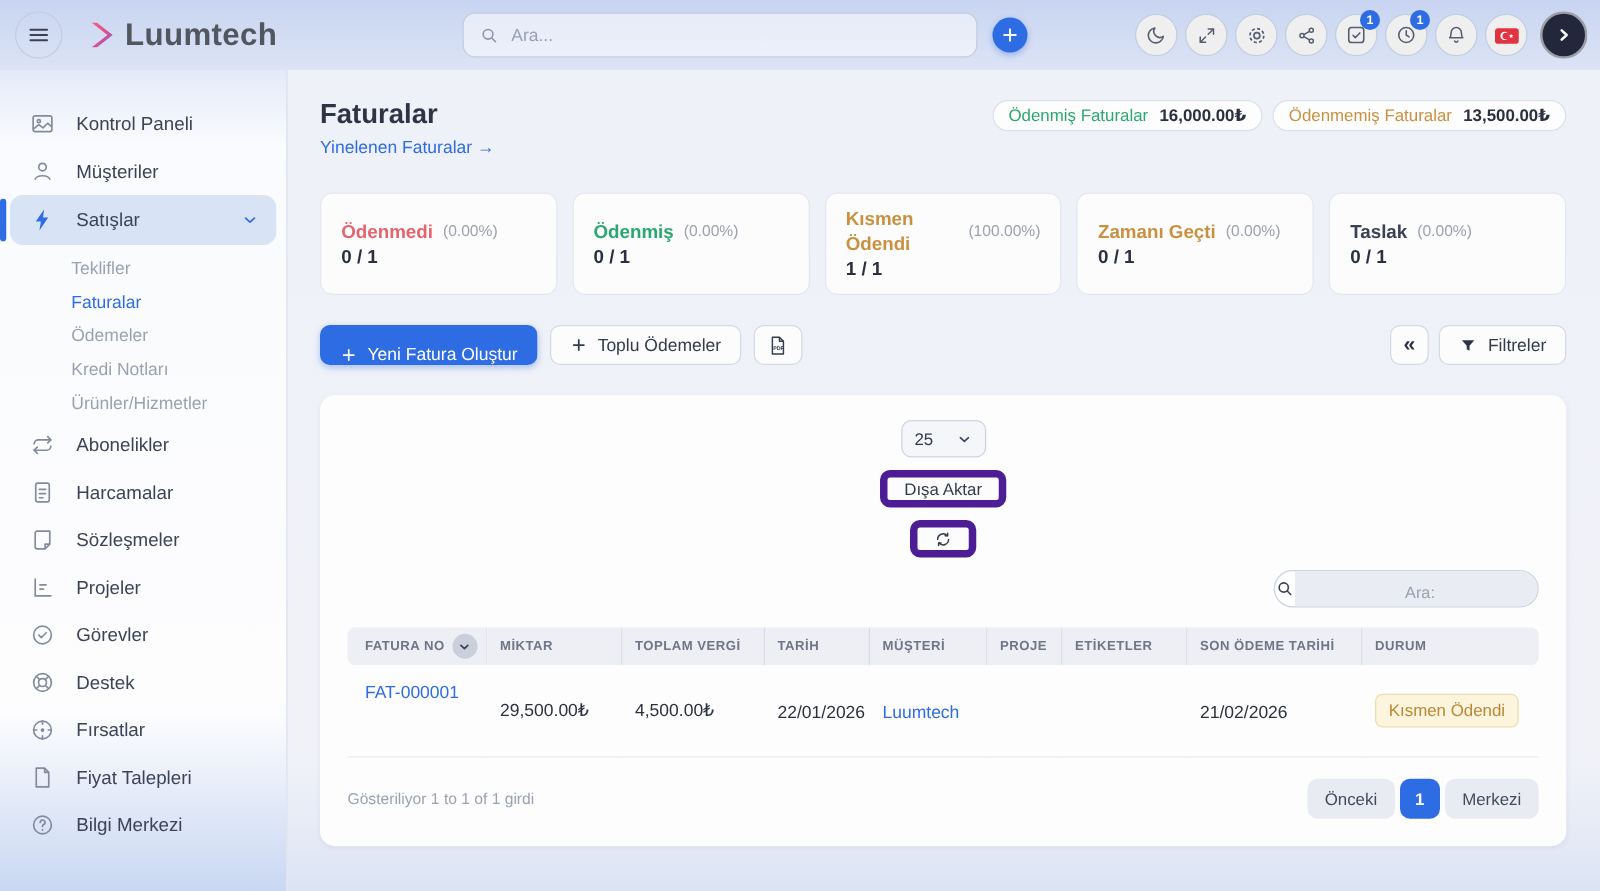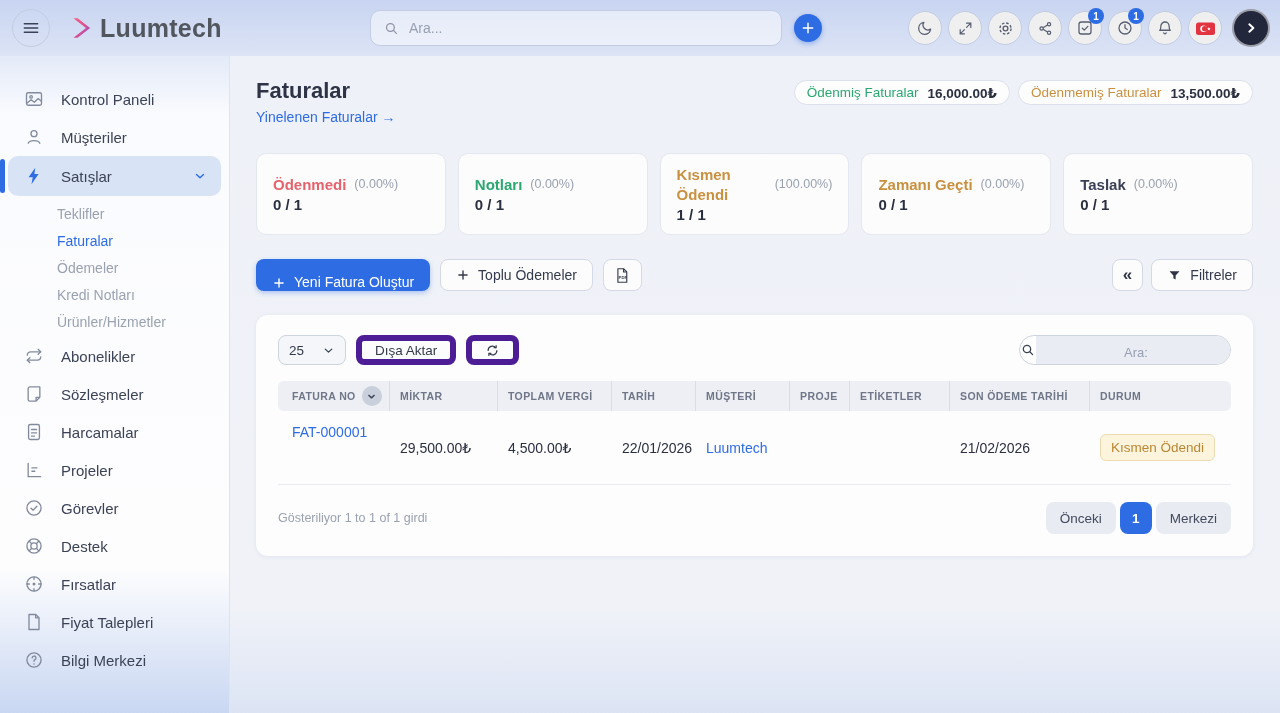--- a/index.html
+++ b/index.html
@@ -63,21 +63,21 @@
   .actions-left { display:flex; gap:10px; }
   .actions-right { margin-left:auto; display:flex; gap:8px; }
   .btn { height:32px; border-radius:8px; font-size:14px; display:inline-flex; align-items:center; gap:8px; padding:0 15px; border:1px solid transparent; cursor:pointer; font-family:inherit; }
   .btn-primary { background:#2e6ce4; color:#fff; box-shadow:0 2px 5px rgba(46,108,228,.35);align-items:flex-end; }
   .btn-light { background:#fcfcfd; border-color:#d3d9e5; color:#333a4d; }
   .btn-icononly { padding:0 10px; }
   .chev-dbl { font-size:17px; font-weight:700; color:#2e3346; }
 
   
   .table-card { margin-top:24px; background:#fdfdfe; border-radius:12px; padding:20px 22px 4px; box-shadow:0 1px 4px rgba(40,60,110,.07); }
-  .controls { display:flex; align-items:center; gap:10px; }
+  .controls { display:flex; align-items:center; gap:10px;flex-direction:column; }
   .select-box { width:68px; height:30px; border:1px solid #ccd4e0; background:#f4f6fa; border-radius:8px; display:flex; align-items:center; padding:0 10px; font-size:13.5px; color:#333a4d; cursor:pointer; }
   .select-box .sel-chev { margin-left:auto; color:#3c4357; }
   .ctrl-btn { height:30px; border-radius:8px; border:6px solid #4c1d95; background:#fcfcfd; color:#333a4d; font-size:13.5px; padding:0 13px; display:inline-flex; align-items:center; cursor:pointer; font-family:inherit; }
   .table-search { margin-left:auto; height:30px; width:212px; border:1px solid #ccd4e0; border-radius:15px; display:flex; overflow:hidden; background:#fff; }
   .ts-icon { width:42px; display:flex; align-items:center; justify-content:center; color:#3c4357; }
   .table-search input { flex:1; border:none; outline:none; background:#e9edf3; padding:16px 12px; font:inherit; font-size:13px; color:#39404f;text-align:center; }
 
   table { width:100%; border-collapse:separate; border-spacing:0; margin-top:16px; table-layout:fixed; }
   thead th { background:#edeff4; font-size:10.5px; color:#6e7687; letter-spacing:.4px; font-weight:700; text-align:left; padding:0 10px; height:30px; border-right:1px solid #d8dce5; white-space:nowrap; overflow:hidden; }
   thead th:first-child { border-radius:6px 0 0 6px; padding-left:14px; }
@@ -278,35 +278,35 @@
             <path d="M17 4l3 3-3 3"></path>
             <path d="M20 7H8a4 4 0 0 0-4 4"></path>
             <path d="M7 20l-3-3 3-3"></path>
             <path d="M4 17h12a4 4 0 0 0 4-4"></path>
           </svg>
         </span>
       <span>Abonelikler</span>
     </div>
     <div class="side-item">
       <span class="side-icon">
+          <svg viewBox="0 0 24 24" fill="none" stroke="currentColor" stroke-width="1.6" stroke-linecap="round">
+            <rect x="5.5" y="3" width="13" height="18" rx="2"></rect>
+            <path d="M9 9h6M9 13h6M9 17h3.5"></path>
+          </svg>
+        </span>
+      <span>Harcamalar</span>
+    </div>
+    <div class="side-item">
+      <span class="side-icon">
           <svg viewBox="0 0 24 24" fill="none" stroke="currentColor" stroke-width="1.6" stroke-linejoin="round">
             <path d="M19 3.5H7a2 2 0 0 0-2 2v13a2 2 0 0 0 2 2h7.5l4.5-4.5z"></path>
             <path d="M14.5 20.5V16H19"></path>
           </svg>
         </span>
       <span>Sözleşmeler</span>
-    </div>
-    <div class="side-item">
-      <span class="side-icon">
-          <svg viewBox="0 0 24 24" fill="none" stroke="currentColor" stroke-width="1.6" stroke-linecap="round">
-            <rect x="5.5" y="3" width="13" height="18" rx="2"></rect>
-            <path d="M9 9h6M9 13h6M9 17h3.5"></path>
-          </svg>
-        </span>
-      <span>Harcamalar</span>
     </div>
     <div class="side-item">
       <span class="side-icon">
           <svg viewBox="0 0 24 24" fill="none" stroke="currentColor" stroke-width="1.6" stroke-linecap="round">
             <path d="M5 4v16h15"></path>
             <path d="M9.5 9.5h6M9.5 13.5h3.5"></path>
           </svg>
         </span>
       <span>Projeler</span>
     </div>
@@ -384,21 +384,21 @@
     <div class="cards">
       <div class="card">
         <div class="card-top">
           <span class="card-label" style="color: rgb(229, 99, 108);">Ödenmedi</span>
           <span class="card-pct">(0.00%)</span>
         </div>
         <div class="card-count">0 / 1</div>
       </div>
       <div class="card">
         <div class="card-top">
-          <span class="card-label" style="color: rgb(42, 168, 111);">Notları</span>
+          <span class="card-label" style="color: rgb(42, 168, 111);">Ödenmiş</span>
           <span class="card-pct">(0.00%)</span>
         </div>
         <div class="card-count">0 / 1</div>
       </div>
       <div class="card">
         <div class="card-top">
           <span class="card-label" style="color: rgb(201, 145, 63);">Kısmen Ödendi</span>
           <span class="card-pct">(100.00%)</span>
         </div>
         <div class="card-count">1 / 1</div>

